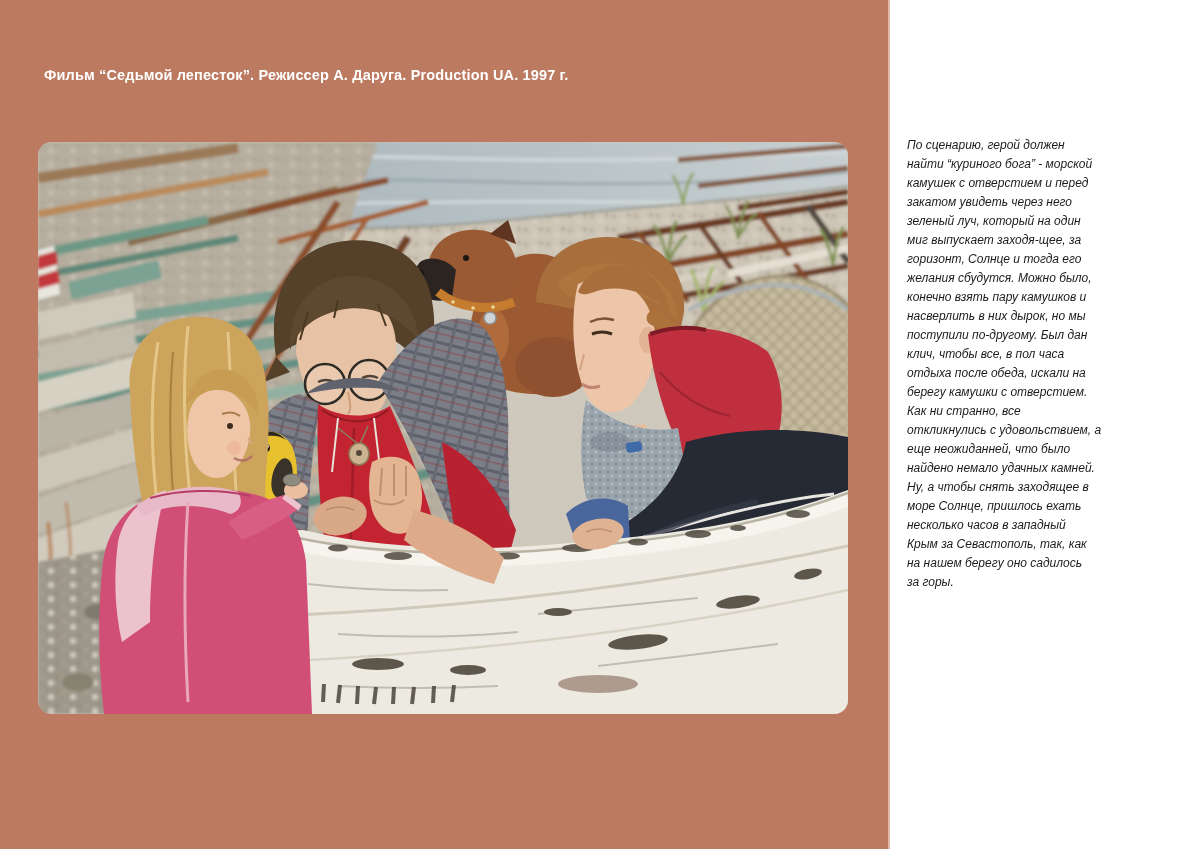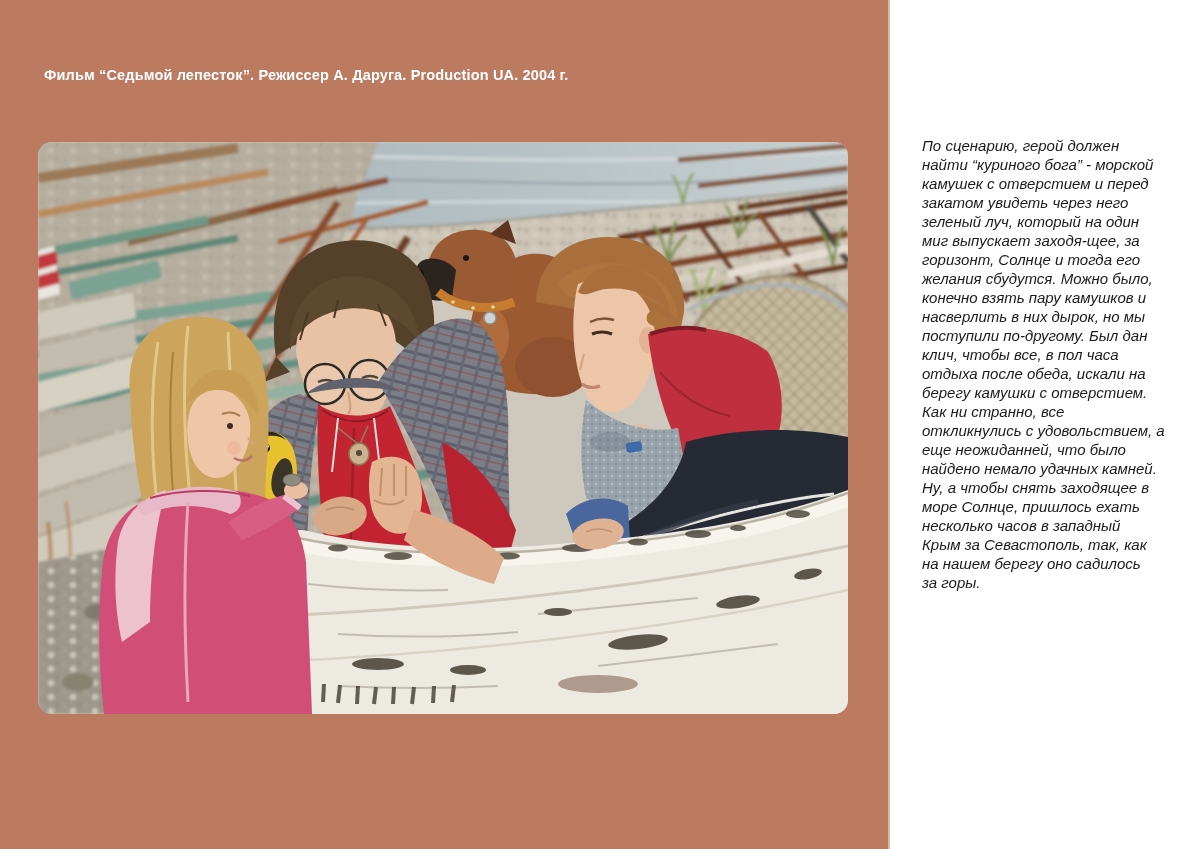--- a/index.html
+++ b/index.html
@@ -20,32 +20,32 @@
   }
   .photo-frame{
     position:absolute;left:38px;top:142px;width:810px;height:572px;
     border-radius:14px;overflow:hidden;background:#cfc9bd;
   }
   .photo-frame svg{display:block;width:810px;height:572px;}
   .sidebar{
     position:absolute;left:890px;top:0;width:310px;height:849px;background:#ffffff;
   }
   .story{
-    position:absolute;left:32px;top:136px;width:278px;margin:0;
-    font-style:italic;font-size:15px;line-height:19px;
+    position:absolute;left:17px;top:136px;width:278px;margin:0;
+    font-style:italic;font-size:12px;line-height:19px;
     color:var(--body-text,#1b1b1b);
     white-space:pre-line;
   }
 </style>
 </head>
 <body>
 
 <div class="page">
   <div class="panel">
-    <div class="caption">Фильм “Седьмой лепесток”. Режиссер А. Даруга. Production UA. 2004 г.</div>
+    <div class="caption">Фильм “Седьмой лепесток”. Режиссер А. Даруга. Production UA. 1997 г.</div>
 
     <div class="photo-frame" title="Кадр со съемок: девочка в розовой кофте, мужчина в очках с камушком-«куриным богом» и девушка в красной куртке у старой белой лодки на берегу, рядом собака-боксер">
       <svg viewBox="0 0 810 572" preserveAspectRatio="none" xmlns="http://www.w3.org/2000/svg">
         <defs>
           <linearGradient id="waterG" x1="0" y1="0" x2="1" y2="0">
             <stop offset="0" stop-color="#9fadb3"></stop>
               <stop offset="1" stop-color="#c7cfd1"></stop>
           </linearGradient>
           <pattern id="peb" width="22" height="14" patternUnits="userSpaceOnUse">
             <circle cx="4" cy="4" r="2.6" fill="#a89f8e"></circle>

